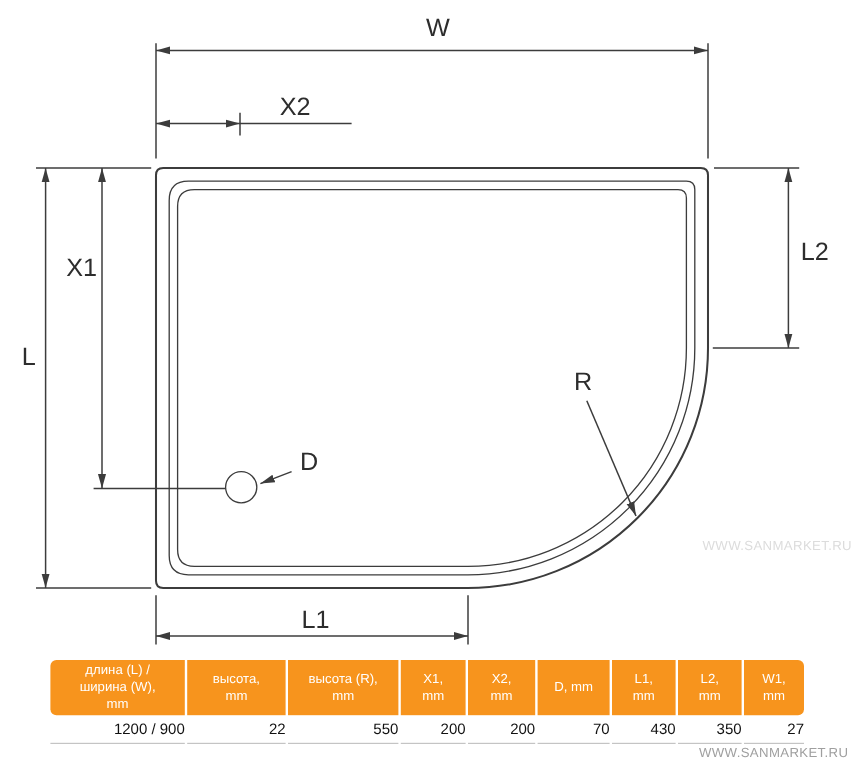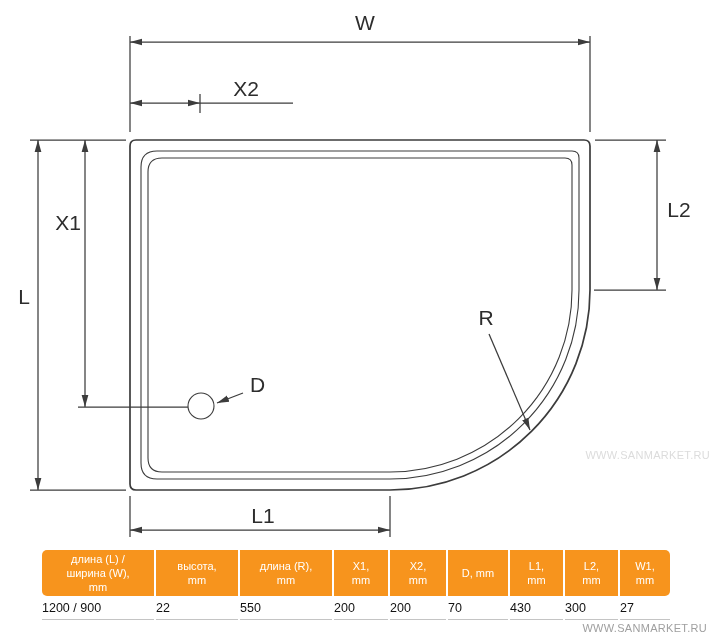--- a/index.html
+++ b/index.html
@@ -38,21 +38,21 @@
     white-space: pre-line;
     height: 44px;
     padding: 1px 2px;
   }
   .spec-table th:first-child { border-radius: 5px 0 0 5px; }
   .spec-table th:last-child  { border-radius: 0 5px 5px 0; }
   .spec-table td {
     background: #ffffff;
     color: #111111;
     font-size: 12.5px;
-    text-align: left;
+    text-align: right;
     height: 17px;
     padding: 1px 0 3px 0;
     border-bottom: 1px solid #c4c4c4;
   }
   .watermark-mid {
     position: absolute; top: 449px; right: 0px;
     color: #dcdcdc; font-size: 11px; letter-spacing: 0.3px;
   }
   .watermark-bottom {
     position: absolute; top: 622px; right: 3px;
@@ -141,21 +141,21 @@
       <col style="width:53px">
       <col style="width:50px">
   </colgroup>
   <thead>
     <tr>
       <th>длина (L) /
 ширина (W),
 mm</th>
       <th>высота,
 mm</th>
-      <th>длина (R),
+      <th>высота (R),
 mm</th>
       <th>X1,
 mm</th>
       <th>X2,
 mm</th>
       <th>D, mm</th>
       <th>L1,
 mm</th>
       <th>L2,
 mm</th>
@@ -165,19 +165,19 @@
   </thead>
   <tbody>
     <tr>
       <td>1200 / 900</td>
       <td>22</td>
       <td>550</td>
       <td>200</td>
       <td>200</td>
       <td>70</td>
       <td>430</td>
-      <td>300</td>
+      <td>350</td>
       <td>27</td>
     </tr>
   </tbody>
 </table>
 
 <div class="watermark-bottom">WWW.SANMARKET.RU</div>
 
 </body></html>

